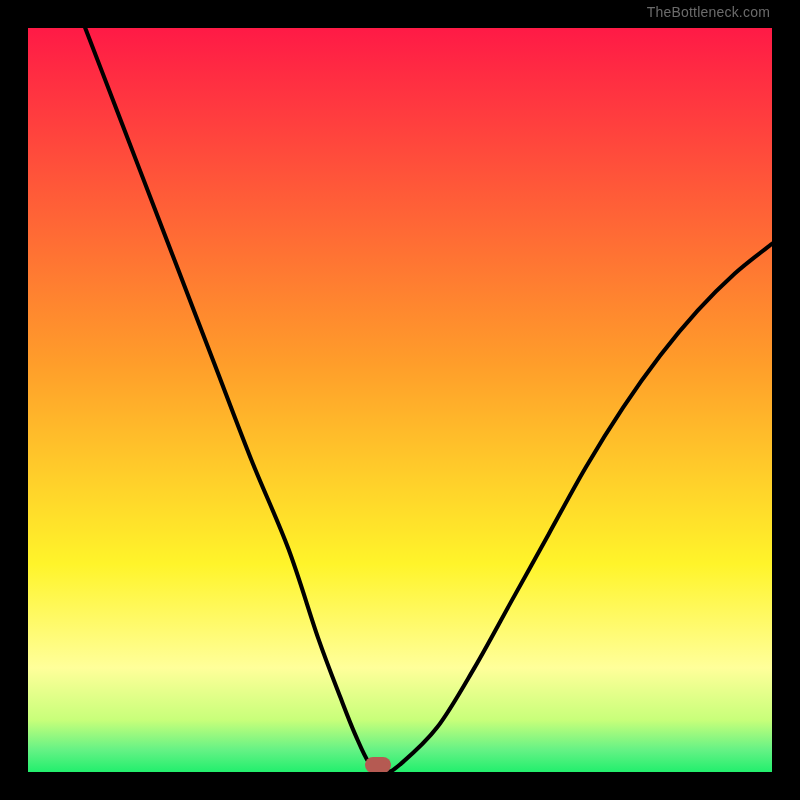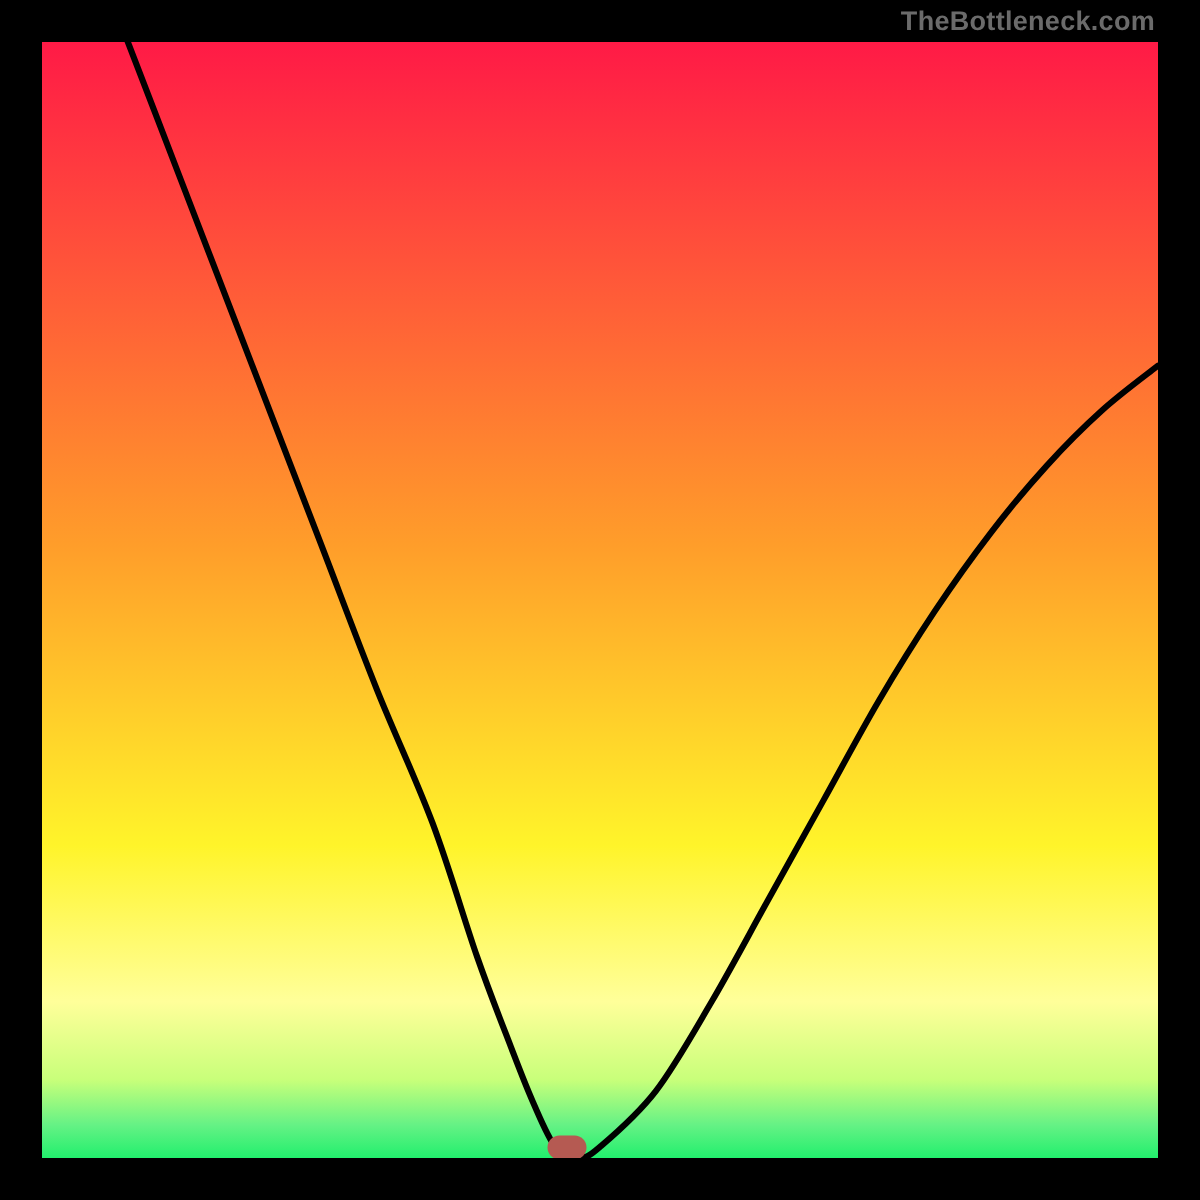--- a/index.html
+++ b/index.html
@@ -32,23 +32,23 @@
     left: 0;
     top: 0;
     width: 100%;
     height: 100%;
   }
   .watermark {
     position: absolute;
     top: 4px;
     right: 30px;
     color: #6b6b6b;
-    font-size: 18px;
+    font-size: 14px;
     letter-spacing: 0.2px;
-    font-weight: 700;
+    font-weight: 400;
   }
   svg.curve {
     position: absolute;
     left: 0;
     top: 0;
     width: 100%;
     height: 100%;
   }
   .marker {
     position: absolute;

